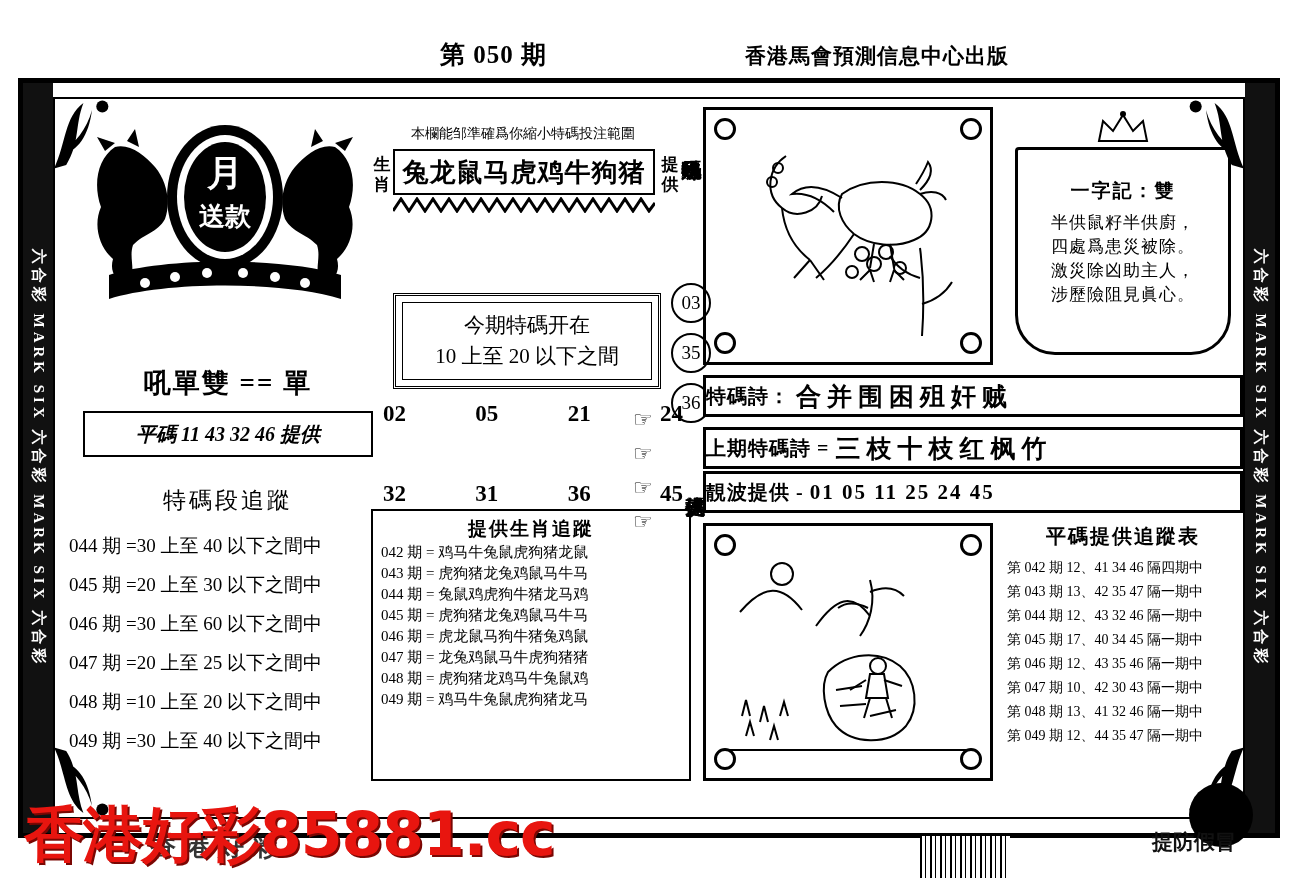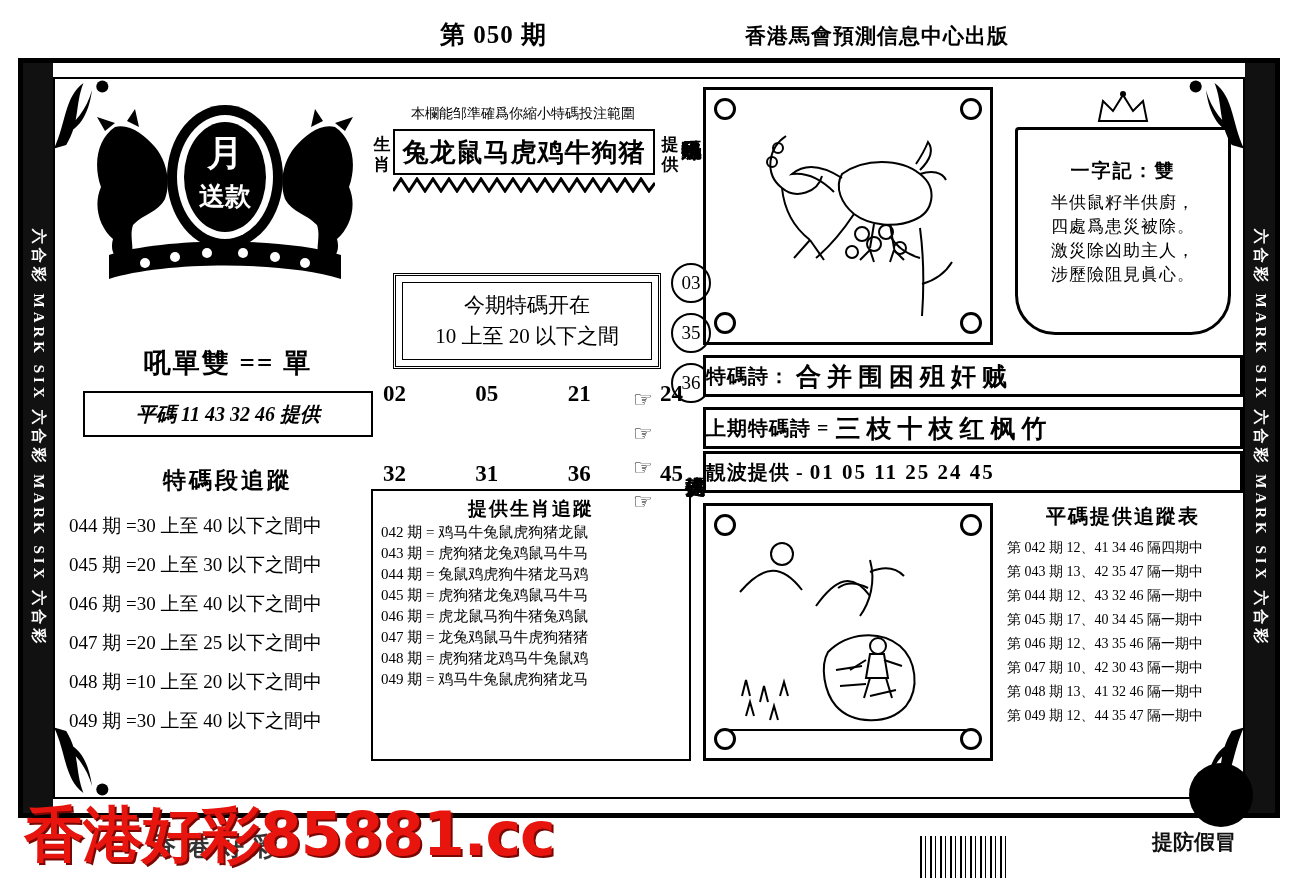--- a/index.html
+++ b/index.html
@@ -5,21 +5,21 @@
   * { box-sizing: border-box; }
   html, body { margin:0; padding:0; }
   body {
     width:1300px; height:882px;
     background:#ffffff;
     font-family:"Liberation Serif", serif;
     color:#000;
     overflow:hidden;
     position:relative;
   }
-  .page { position:absolute; inset:0; }
+  .page { position:absolute; inset:0;margin-top:20px; }
 
   
   .issue-no {
     position:absolute; left:440px; top:18px;
     font-size:25px; font-weight:bold; letter-spacing:1px;
   }
   .publisher {
     position:absolute; left:745px; top:22px;
     font-size:21px; font-weight:bold; letter-spacing:1px;
   }
@@ -70,21 +70,21 @@
     text-align:center; font-size:27px; font-weight:bold; letter-spacing:2px;
   }
   .pingma-box {
     position:absolute; left:20px; top:308px; width:290px; height:46px;
     border:2px solid #000;
     display:flex; align-items:center; justify-content:center;
     font-size:20px; font-style:italic; font-weight:bold;
   }
   .track-title {
     position:absolute; left:40px; top:382px; width:250px;
-    text-align:center; font-size:23px; font-weight:bold; letter-spacing:3px;
+    text-align:center; font-size:23px; font-weight:normal; letter-spacing:3px;
   }
   .track-list {
     position:absolute; left:6px; top:430px; width:330px;
   }
   .track-list .row {
     font-size:19px; margin-bottom:13px; white-space:nowrap;
   }
 
   
   .mid-caption {
@@ -316,21 +316,21 @@
 
       <div class="odd-even-line">吼單雙 == 單</div>
       <div class="pingma-box">
         <span>平碼 11 43 32 46 提供</span>
       </div>
       <div class="track-title">特碼段追蹤</div>
 
       <div class="track-list">
         <div class="row">044 期 =30 上至 40 以下之間中</div>
         <div class="row">045 期 =20 上至 30 以下之間中</div>
-        <div class="row">046 期 =30 上至 40 以下之間中</div>
+        <div class="row">046 期 =30 上至 60 以下之間中</div>
         <div class="row">047 期 =20 上至 25 以下之間中</div>
         <div class="row">048 期 =10 上至 20 以下之間中</div>
         <div class="row">049 期 =30 上至 40 以下之間中</div>
       </div>
 
       <div class="mid-caption">本欄能邹準確爲你縮小特碼投注範圍</div>
 
       <div class="side-left-label">生<br>肖</div>
       <div class="side-right-label">提<br>供</div>
 

